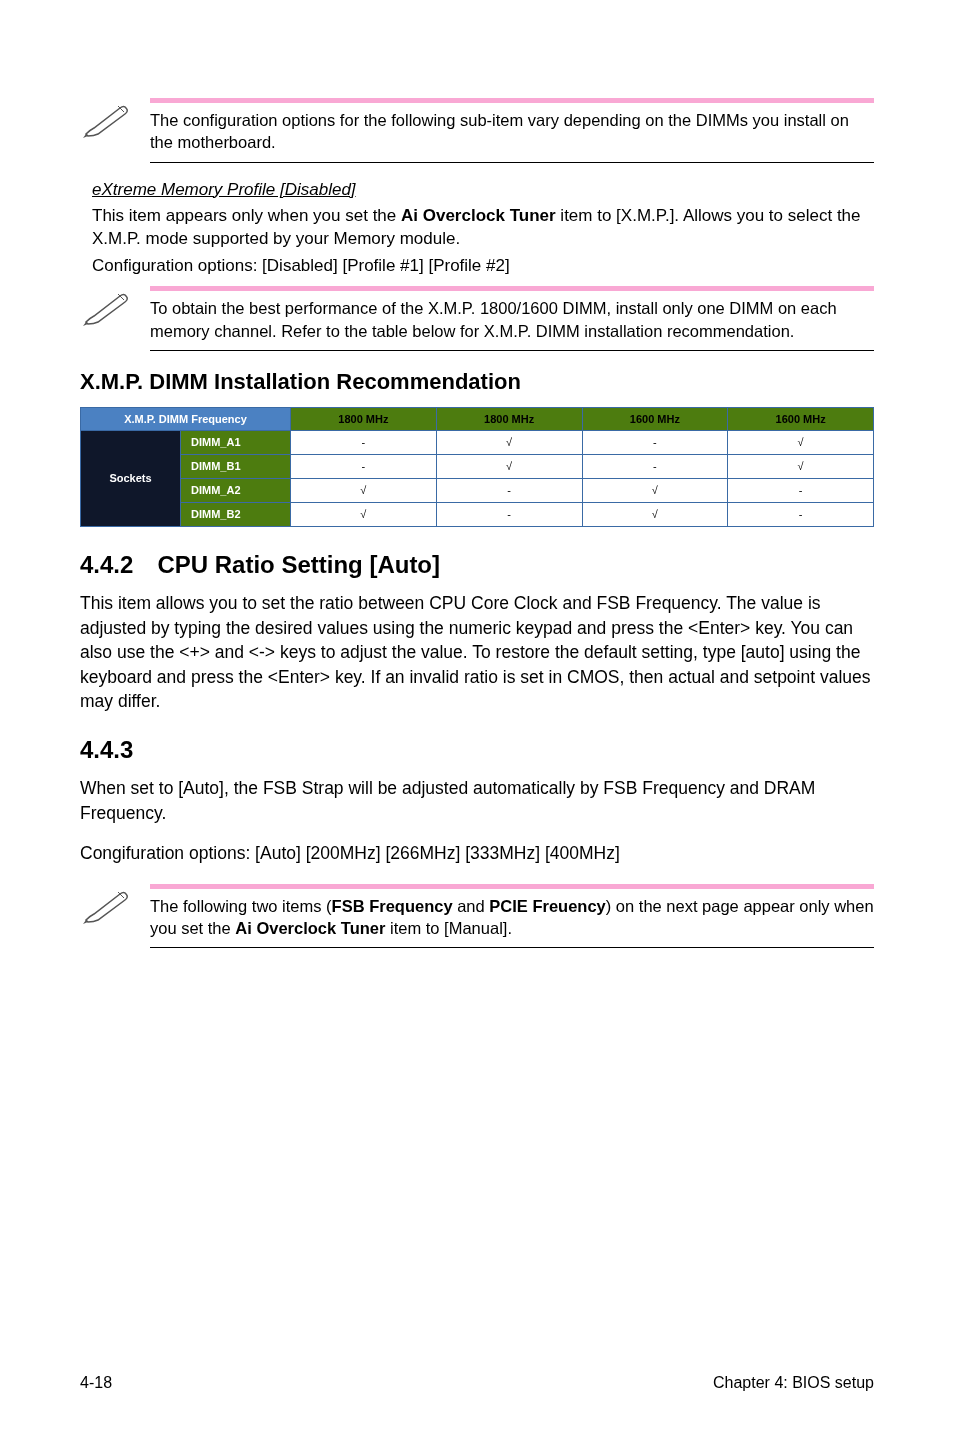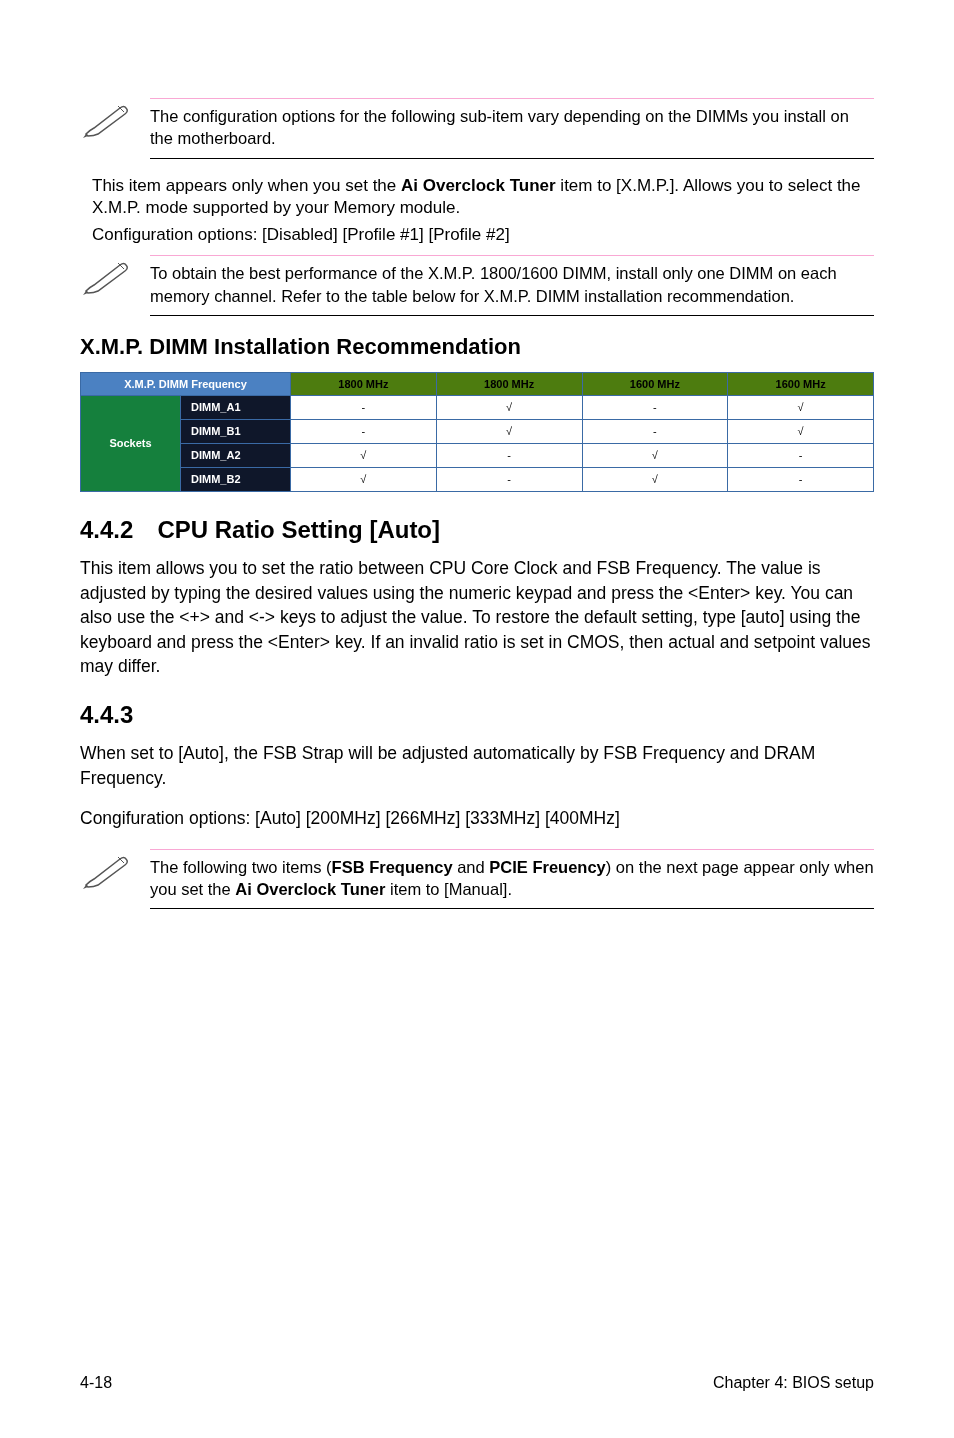--- a/index.html
+++ b/index.html
@@ -23,21 +23,21 @@
     align-items: flex-start;
     margin: 8px 0 16px 0;
   }
   .note-block .icon-cell {
     width: 70px;
     flex-shrink: 0;
     padding-top: 2px;
   }
   .note-block .text-cell {
     flex: 1;
-    border-top: 1px solid #f9a8d4;
+    border-top: 5px solid #f9a8d4;
     border-bottom: 1px solid #000;
     padding: 6px 0 8px 0;
     font-size: 16.5px;
   }
   .pencil-icon svg {
     width: 52px;
     height: 40px;
   }
   .subsection {
     padding-left: 12px;
@@ -68,29 +68,29 @@
     font-weight: bold;
     text-align: center;
     padding: 4px 6px;
   }
   table.xmp-table .hdr-white {
     background: #4d7c0f;
     text-align: center;
     padding: 4px 6px;
   }
   table.xmp-table .side-blue {
-    background: #15803d;
+    background: #0f172a;
     color: #fff;
     font-weight: bold;
     text-align: center;
     padding: 4px 6px;
     width: 100px;
   }
   table.xmp-table .dimm-blue {
-    background: #0f172a;
+    background: #4d7c0f;
     color: #fff;
     font-weight: bold;
     text-align: left;
     padding: 4px 10px;
     width: 110px;
   }
   table.xmp-table .cell {
     text-align: center;
     padding: 4px 6px;
   }
@@ -129,20 +129,23 @@
         <path d="M6 34 L8 36 L3 38 Z" fill="#555"></path>
         <path d="M38 6 L44 12" stroke="#555" stroke-width="1"></path>
       </svg>
     </span>
   </div>
   <div class="text-cell">The configuration options for the following sub-item vary depending on the DIMMs you install on the motherboard.</div>
 </div>
 
 <div class="subsection">
   <div class="para">
+    <span class="underline-italic">eXtreme Memory Profile [Disabled]</span>
+  </div>
+  <div class="para">
     <span>This item appears only when you set the </span><span class="bold">Ai Overclock Tuner</span><span> item to [X.M.P.]. Allows you to select the X.M.P. mode supported by your Memory module.</span>
   </div>
   <div class="para">Configuration options: [Disabled] [Profile #1] [Profile #2]</div>
 </div>
 
 <div class="note-block">
   <div class="icon-cell">
     <span class="pencil-icon">
       <svg viewBox="0 0 52 40">
         <path d="M6 34 Q 10 30 14 28 L40 8 Q44 5 46 8 Q49 11 45 14 L18 34 Q14 36 8 36 Z" fill="none" stroke="#555" stroke-width="1.5"></path>

